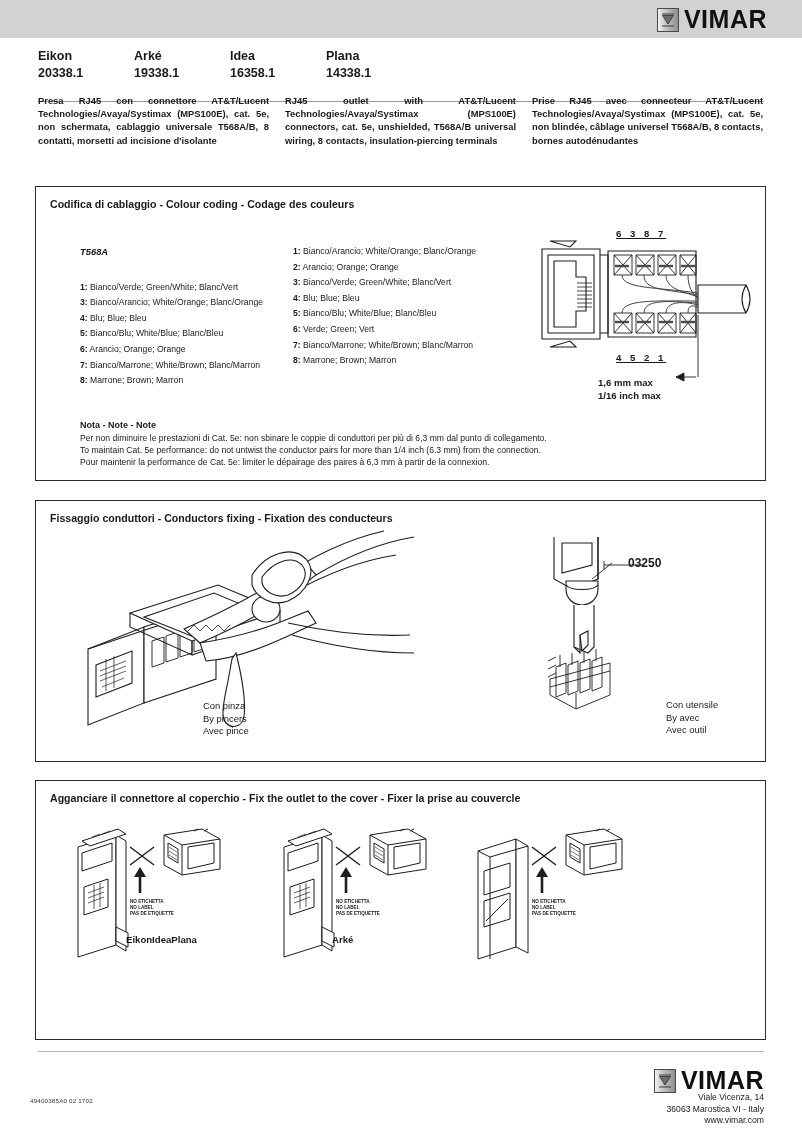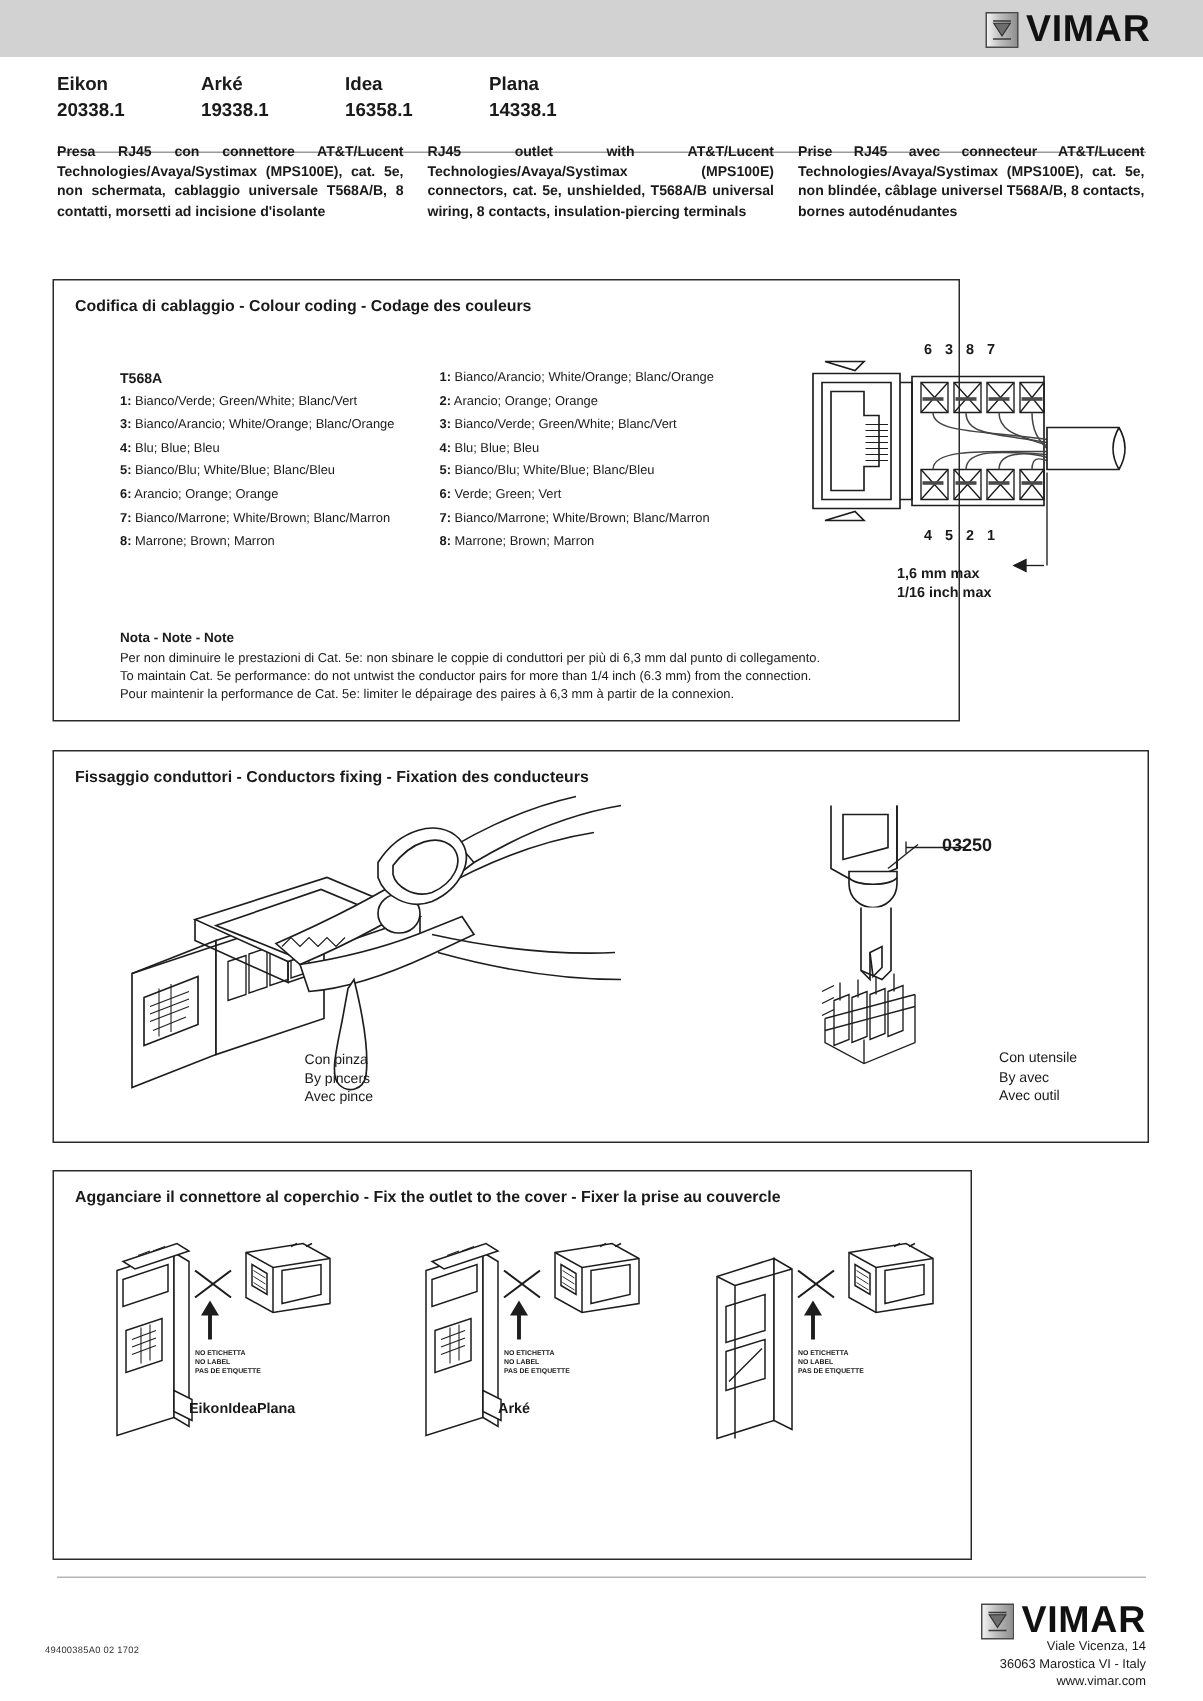--- a/index.html
+++ b/index.html
@@ -69,43 +69,43 @@
     position: absolute;
     border: 1px solid #2b2b2b;
     background: #fff;
   }
   .panel-title {
     position: absolute; left: 14px; top: 11px;
     font-size: 10.6px; font-weight: bold;
     white-space: nowrap;
   }
 
-  #panel-coding { left: 35px; top: 186px; width: 605px; height: 295px; }
+  #panel-coding { left: 35px; top: 186px; width: 731px; height: 295px; }
   #panel-fixing { left: 35px; top: 500px; width: 731px; height: 262px; }
-  #panel-cover  { left: 35px; top: 780px; width: 613px; height: 260px; }
+  #panel-cover  { left: 35px; top: 780px; width: 731px; height: 260px; }
 
   
   .wire-col { position: absolute; font-size: 8.6px; line-height: 15.6px; }
   #wire-a { left: 44px; top: 57px; width: 245px; }
   #wire-b { left: 257px; top: 57px; width: 250px; }
-  .wire-head { font-size: 9.4px; font-weight: bold; margin-bottom: 0; }
+  .wire-head { font-size: 9.4px; font-weight: bold; margin-bottom: 20px; font-style: italic; }
   .wire-row { white-space: nowrap; }
   .wire-row b { font-weight: bold; }
 
   
   .note {
     position: absolute; left: 44px; top: 232px; width: 640px;
   }
   .note-head { font-size: 9px; font-weight: bold; line-height: 13px; }
   .note-line { font-size: 8.6px; line-height: 12.2px; }
 
   
   .conn-wrap { position: absolute; left: 500px; top: 40px; width: 220px; height: 190px; }
   .pin-row {
-    position: absolute; font-size: 9.6px; font-weight: bold; letter-spacing: 3px;
+    position: absolute; font-size: 9.6px; font-weight: bold; letter-spacing: 3px; text-decoration: underline;
   }
   #pins-top { left: 80px; top: 1px; }
   #pins-bot { left: 80px; top: 125px; }
   .dim-text {
     position: absolute; left: 62px; top: 150px;
     font-size: 9.6px; font-weight: bold; line-height: 12.6px;
   }
 
   
   .cap {

